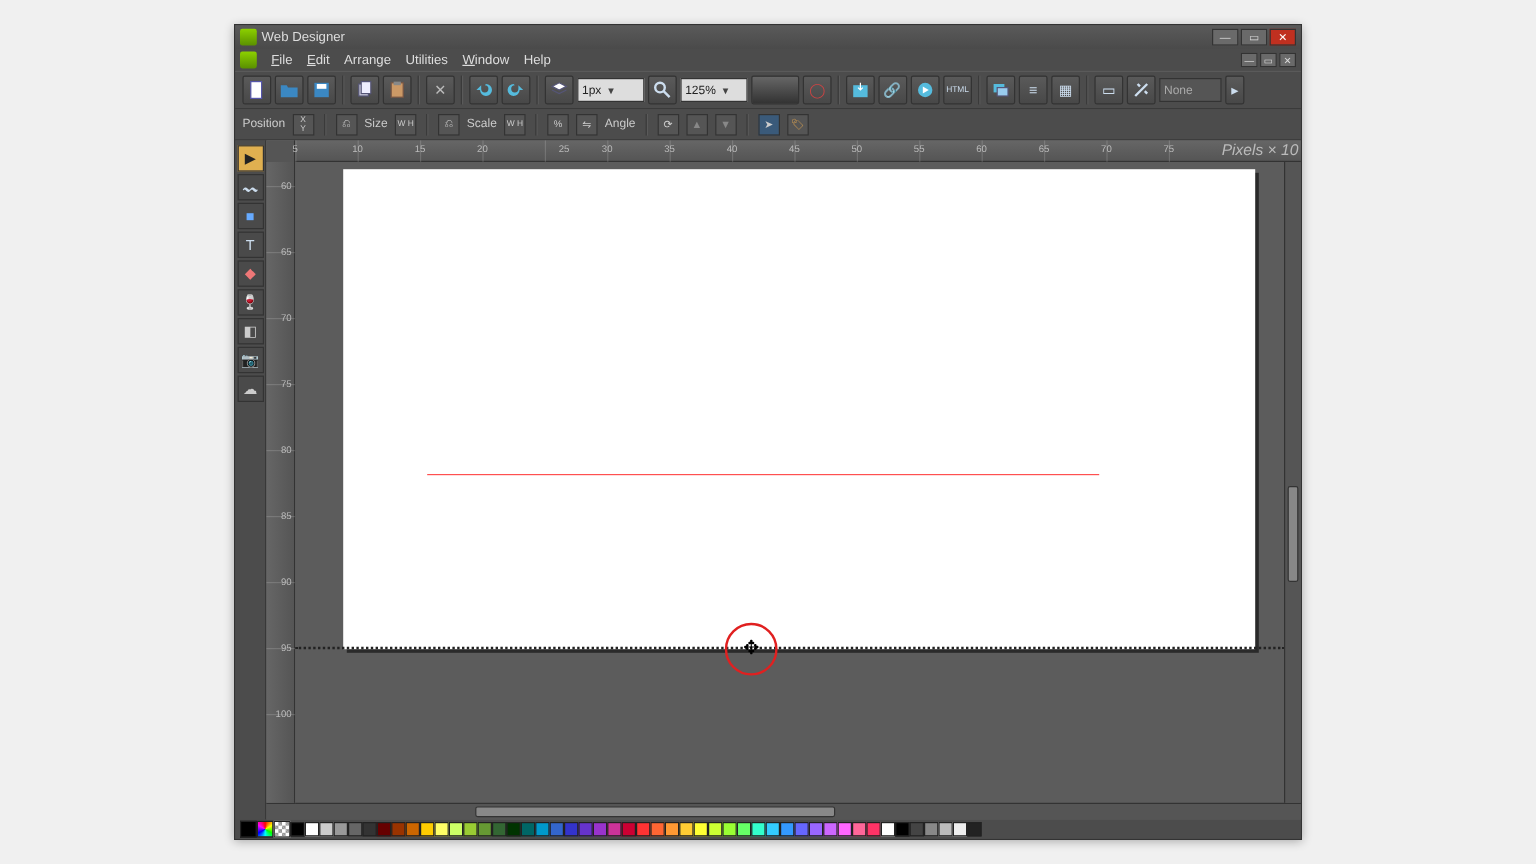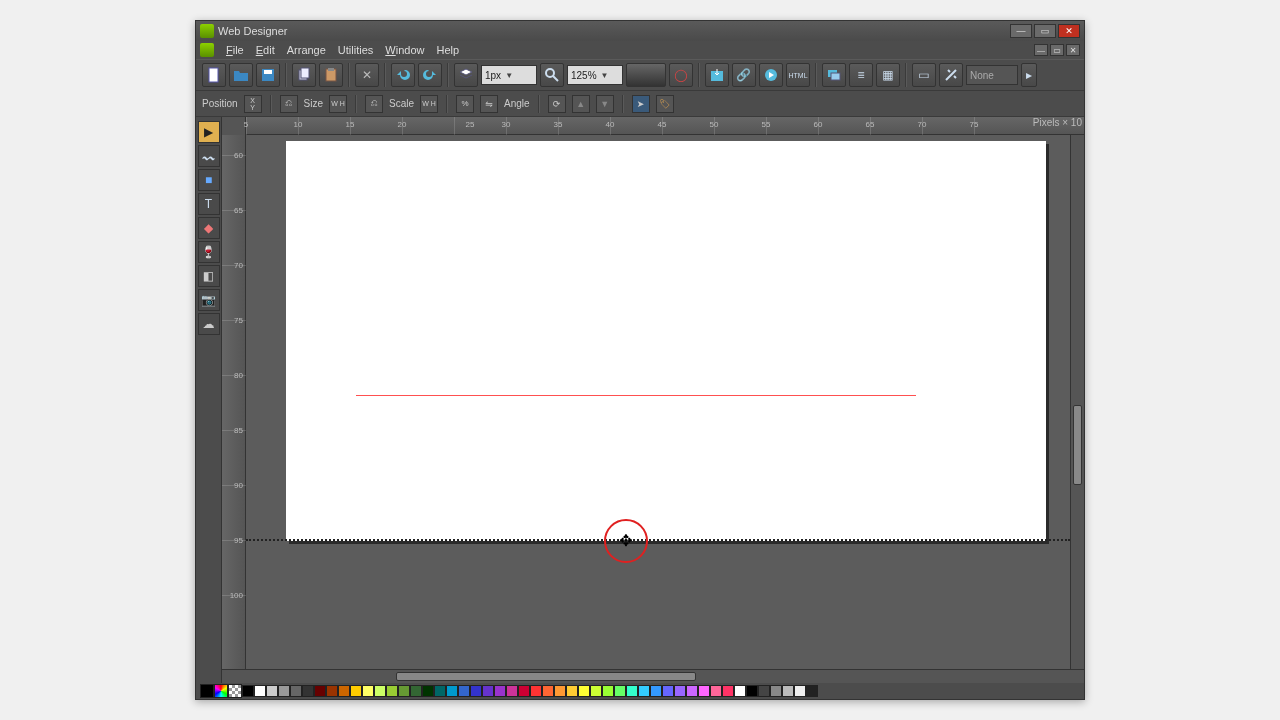--- a/index.html
+++ b/index.html
@@ -31,21 +31,21 @@
   .tb2-sm { width:18px; height:18px; background:#555; border:1px solid #333; display:flex; align-items:center; justify-content:center; font-size:9px;}
   
   .workrow { flex:1; display:flex; min-height:0; }
   .ltools { width:26px; background:#4c4c4c; border-right:1px solid #333; display:flex; flex-direction:column; align-items:center; padding-top:4px; gap:2px;}
   .ltool { width:22px; height:22px; background:#4a4a4a; border:1px solid #333; display:flex; align-items:center; justify-content:center; color:#cde; font-size:12px;}
   .ltool.sel { background:#e0b050; color:#222; }
   .canvas-area { flex:1; display:flex; flex-direction:column; background:#5c5c5c; position:relative; }
   .ruler-h { height:18px; background:linear-gradient(#666,#555); border-bottom:1px solid #333; position:relative; color:#bbb; font-size:8px;}
   .ruler-h .ruler-inner{position:absolute; left:24px; right:60px; top:0; bottom:0;}
   .ruler-corner{position:absolute;left:0;top:0;width:24px;height:18px;background:#555;border-right:1px solid #333;}
-  .ruler-units{position:absolute;right:2px;top:0;font-size:10px;color:#bbb;}
+  .ruler-units{position:absolute;right:2px;top:0;font-size:13px;color:#bbb;font-style:italic;}
   .hruler-tick{position:absolute; top:0; width:1px; height:18px; background:rgba(255,255,255,.15);}
   .hruler-num{position:absolute; top:3px; transform:translateX(-50%); }
   .canvas-row { flex:1; display:flex; min-height:0;}
   .ruler-v { width:24px; background:linear-gradient(90deg,#666,#555); border-right:1px solid #333; position:relative; color:#bbb; font-size:8px;}
   .vruler-tick{position:absolute; left:0; height:1px; width:24px; background:rgba(255,255,255,.15);}
   .vruler-num{position:absolute; right:2px; transform:translateY(-50%);}
   .viewport { flex:1; position:relative; background:#5c5c5c; overflow:hidden;}
   .page { position:absolute; left:40px; top:6px; width:760px; height:400px; background:#fff; box-shadow: 3px 3px 0 #2a2a2a; }
   .redline { position:absolute; left:70px; right:130px; top:254px; height:1px; background:#ff5050;}
   .footer-text { position:absolute; top:262px; left:0; right:0; text-align:center; font-size:10px; color:#444;}

